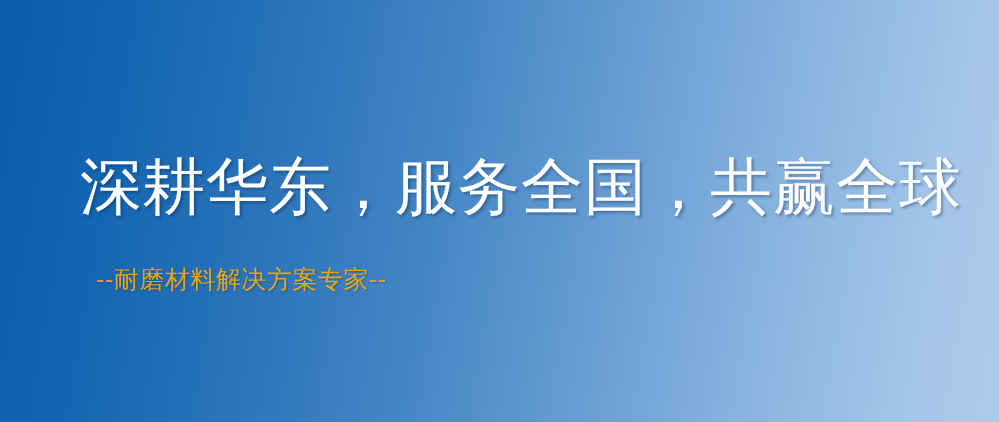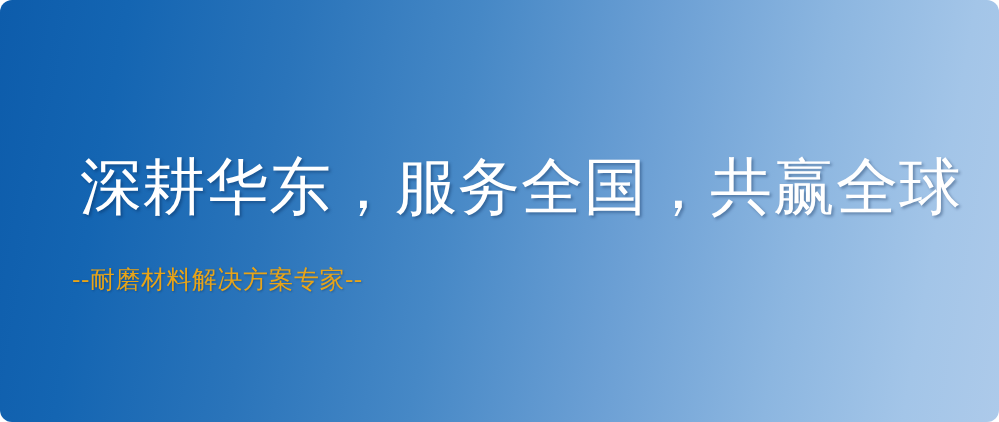--- a/index.html
+++ b/index.html
@@ -17,42 +17,41 @@
     
     background: linear-gradient(100deg,
         #0d5cab 0%,
         #1465b2 12%,
         #2a74ba 28%,
         #4688c6 45%,
         #6b9fd4 62%,
         #8cb6e0 78%,
         #a3c5e8 91%,
         #adcaea 100%);
-    border-radius: 12px;
   }
 
   
   #headline {
     position: absolute;
     left: 80px;
     top: 151px;
     font-family: "DejaVu Serif", "Liberation Serif", serif;
     font-size: 62px;
     line-height: 72px;
     font-weight: 400;
     color: #ffffff;
     letter-spacing: 1px;
     white-space: nowrap;
     text-shadow: 2px 2px 3px rgba(0, 30, 70, 0.35);
   }
 
   
   #subtitle {
     position: absolute;
-    left: 72px;
+    left: 96px;
     top: 265px;
     font-family: "DejaVu Serif", "Liberation Serif", serif;
     font-size: 25px;
     line-height: 30px;
     font-weight: 400;
     color: #e8a417;
     letter-spacing: 0.5px;
     white-space: nowrap;
     text-shadow: 1px 1px 2px rgba(0, 30, 70, 0.30);
   }

